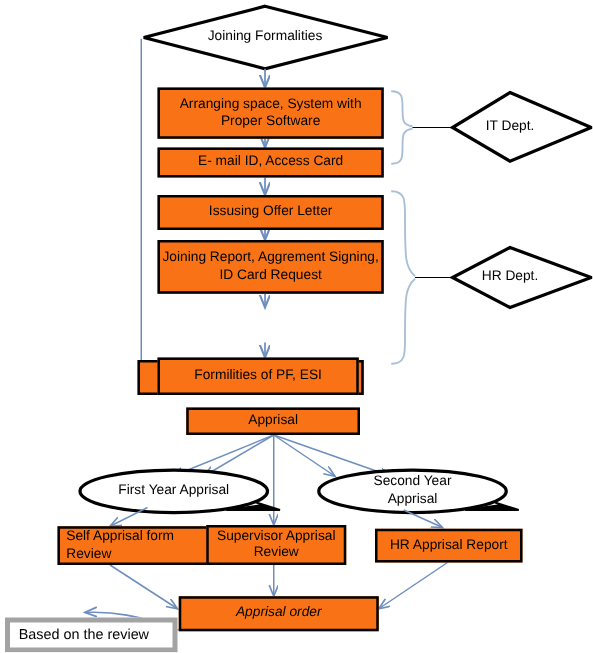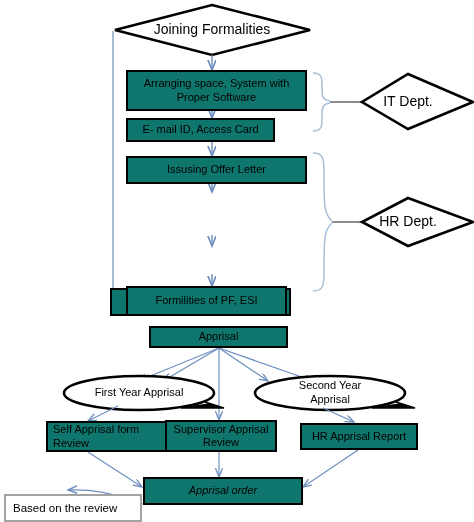--- a/index.html
+++ b/index.html
@@ -31,48 +31,48 @@
     display: flex;
     align-items: center;
     justify-content: center;
     text-align: center;
     color: #000000;
     line-height: 1.22;
     z-index: 5;
   }
   .proc {
     border: 2.4px solid #000000;
-    background: #0f766e;
+    background: #f97316;
     font-size: 11px;
   }
   .proc.lefttext {
     justify-content: flex-start;
     text-align: left;
     padding-left: 5px;
     margin-left: 32px;
   }
   .note {
-    border: 2px solid #a3a3a3;
+    border: 4px solid #a3a3a3;
     background: #ffffff;
     font-size: 11.5px;
     justify-content: flex-start;
     text-align: left;
     padding-left: 7px;
   }
   .diamond-label, .oval-label {
     position: absolute;
     display: flex;
     align-items: center;
     justify-content: center;
     text-align: center;
     color: #000000;
     z-index: 6;
     line-height: 1.25;
   }
-  .diamond-label { font-size: 14px; }
+  .diamond-label { font-size: 11px; }
   .oval-label { font-size: 11px; }
 </style>
 </head>
 <body>
 
 <div id="canvas">
 
   <svg id="svg-layer" viewBox="0 0 474 522">
     <defs>
       <marker id="arrowThin" markerWidth="9" markerHeight="9" refX="7.4" refY="3" orient="auto">
@@ -141,28 +141,34 @@
     <span>HR Dept.</span>
   </div>
 
   <div class="node proc" style="left:126px; top:70px; width:181px; height:41px;">
     <div>
       <div>Arranging space, System with</div>
       <div>Proper Software</div>
     </div>
   </div>
 
-  <div class="node proc" style="left:126px; top:118px; width:149px; height:24px;">
+  <div class="node proc" style="left:126px; top:118px; width:181px; height:24px;">
     <span>E- mail ID, Access Card</span>
   </div>
 
   <div class="node proc" style="left:126px; top:156px; width:181px; height:28px;">
     <span>Issusing Offer Letter</span>
   </div>
 
+  <div class="node proc" style="left:126px; top:192px; width:181px; height:43px;">
+    <div>
+      <div>Joining Report, Aggrement Signing,</div>
+      <div>ID Card Request</div>
+    </div>
+  </div>
 
   <div class="node proc" style="left:110px; top:246px; width:181px; height:28px;margin-top:42px;">
     <span>Bank Account</span>
   </div>
 
   <div class="node proc" style="left:126px; top:286px; width:161px; height:30px;">
     <span>Formilities of PF, ESI</span>
   </div>
 
   <div class="node proc" style="left:149px; top:326px; width:139px; height:22px;">

